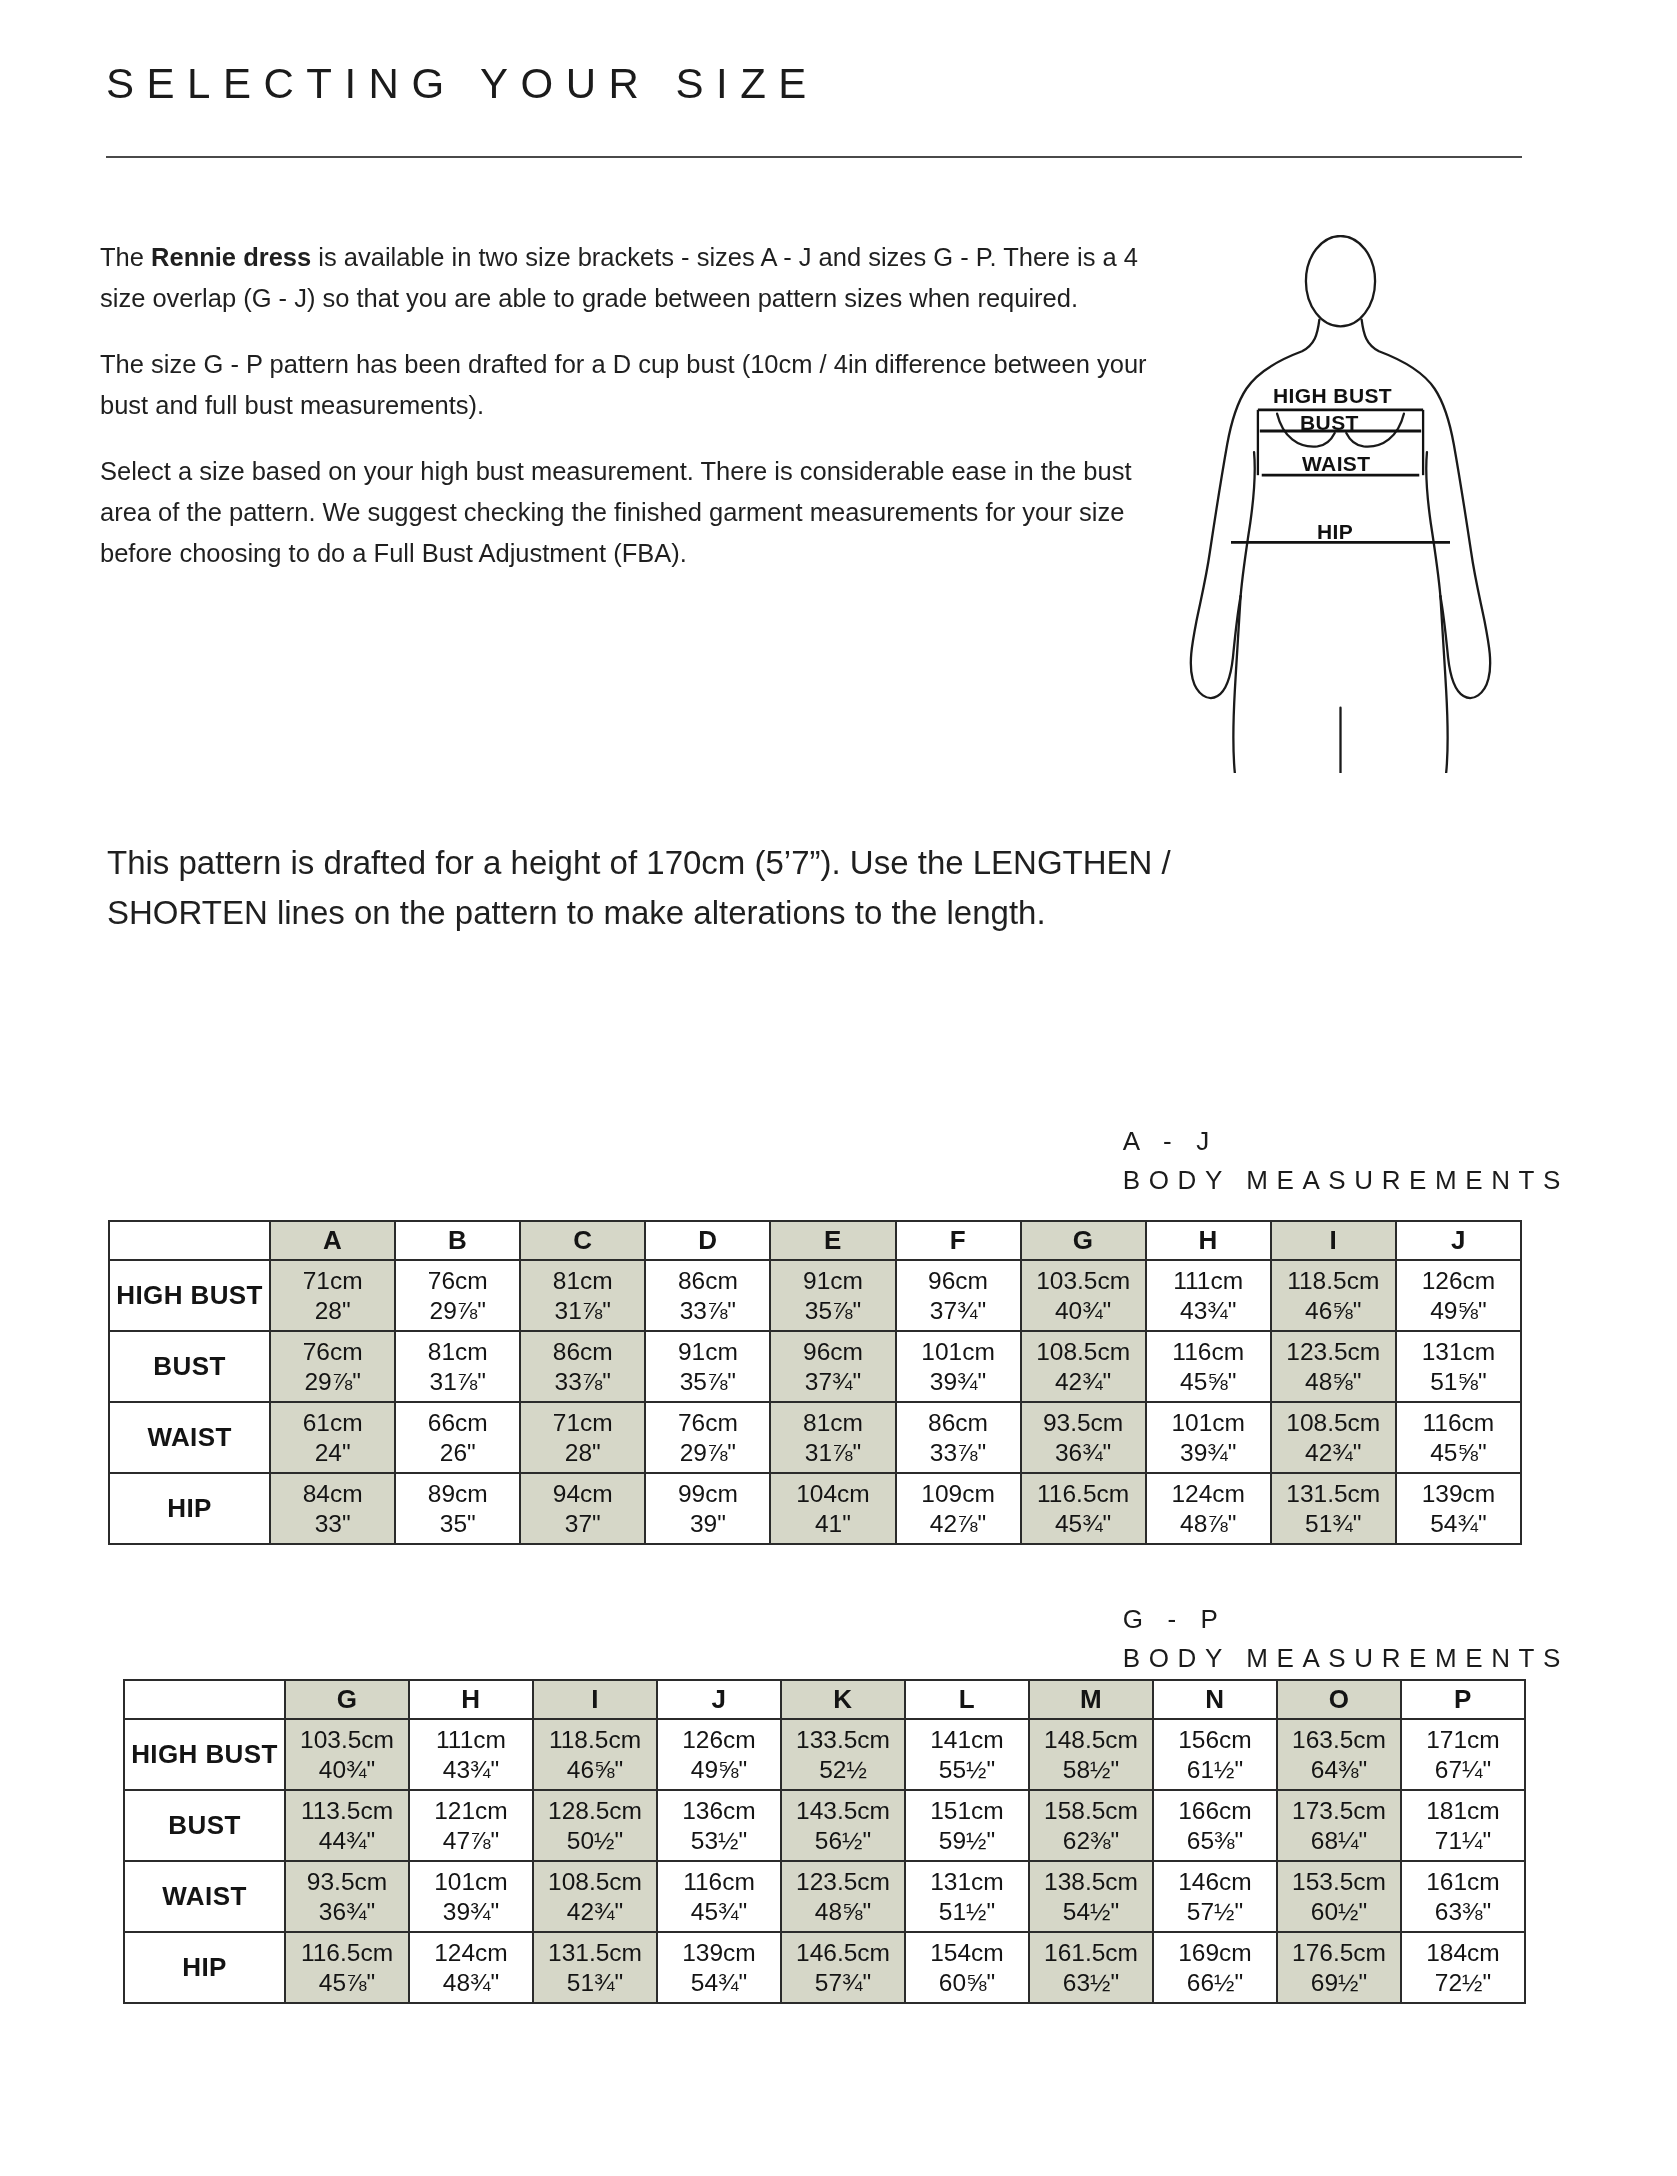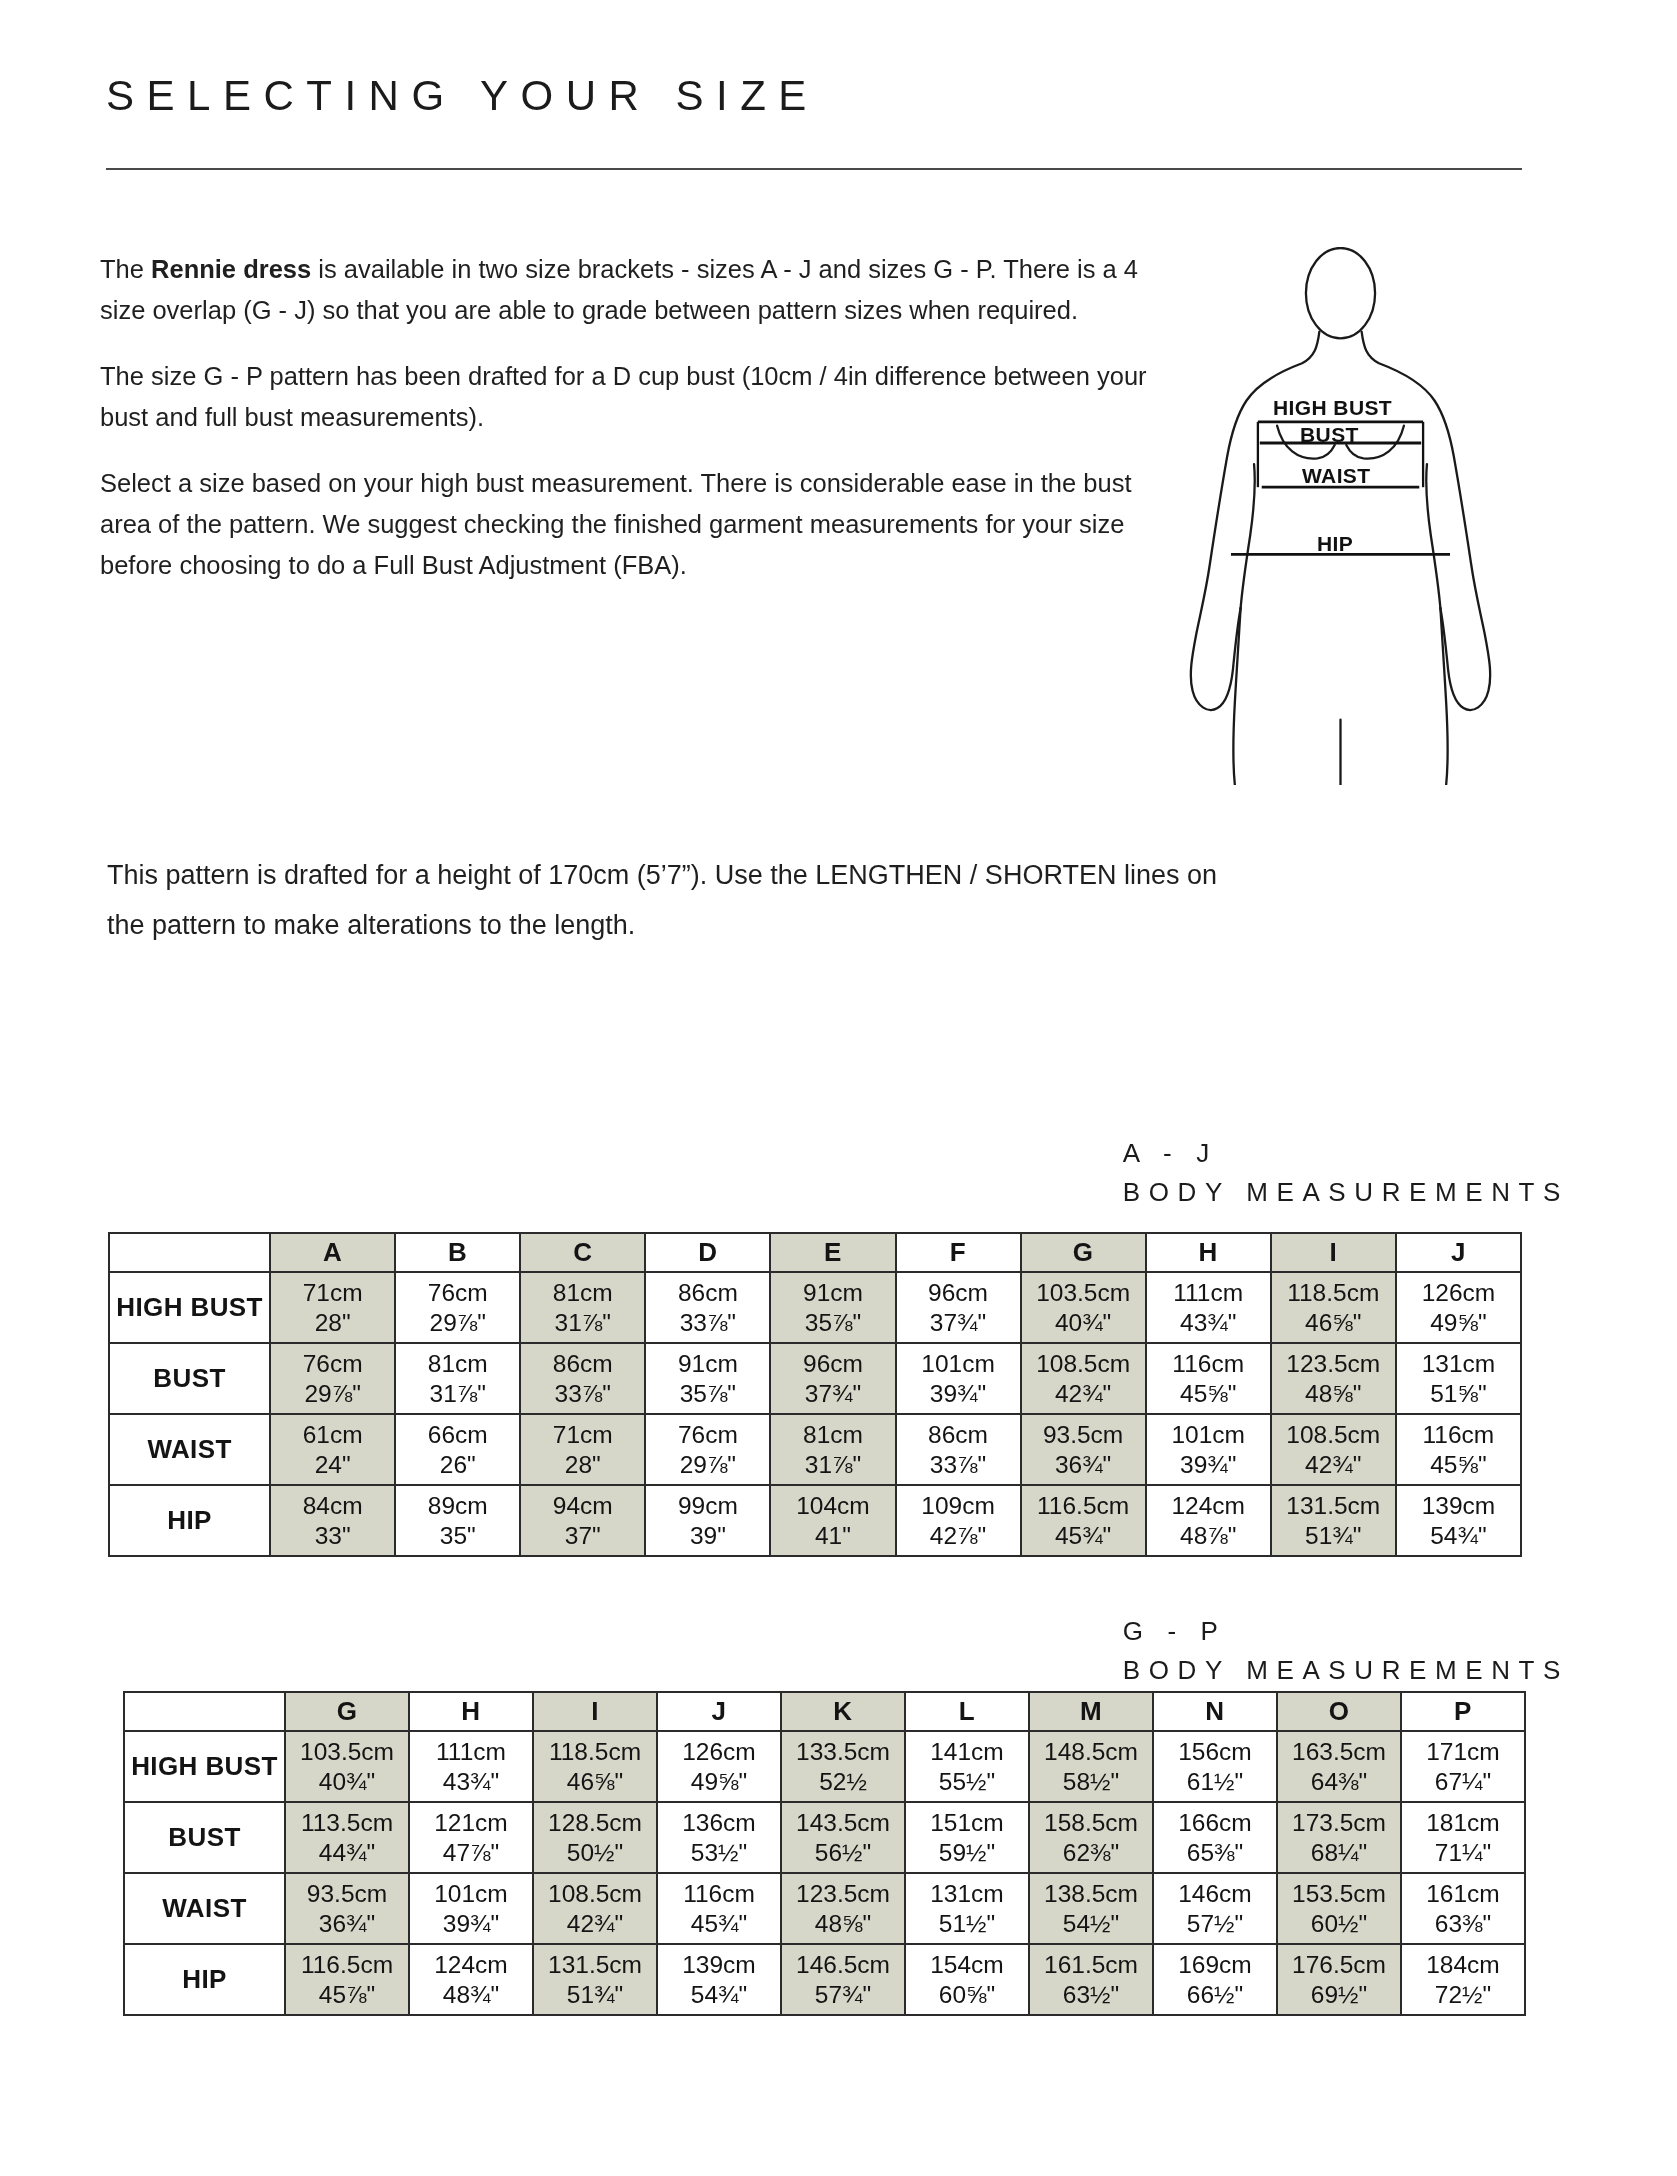--- a/index.html
+++ b/index.html
@@ -13,21 +13,20 @@
     font-family: "Liberation Sans", sans-serif;
     color: #1a1a1a;
     position: relative;
     overflow: hidden;
   }
   .page {
     position: relative;
     width: 1677px;
     height: 2114px;
     box-sizing: border-box;
-    margin-top: 12px;
   }
 
   
   .title {
     position: absolute;
     left: 106px;
     top: 60px;
     font-size: 42px;
     font-weight: 400;
     letter-spacing: 12.5px;
@@ -56,21 +55,21 @@
   .copy p {
     margin: 0 0 25px 0;
   }
   .copy b { font-weight: 700; }
 
   .copy2 {
     position: absolute;
     left: 107px;
     top: 838px;
     width: 1153px;
-    font-size: 27px;
+    font-size: 33px;
     line-height: 50px;
     color: #1f1f1f;
   }
   .copy2 p { margin: 0; }
 
   
   .figure {
     position: absolute;
     left: 1158px;
     top: 235px;

